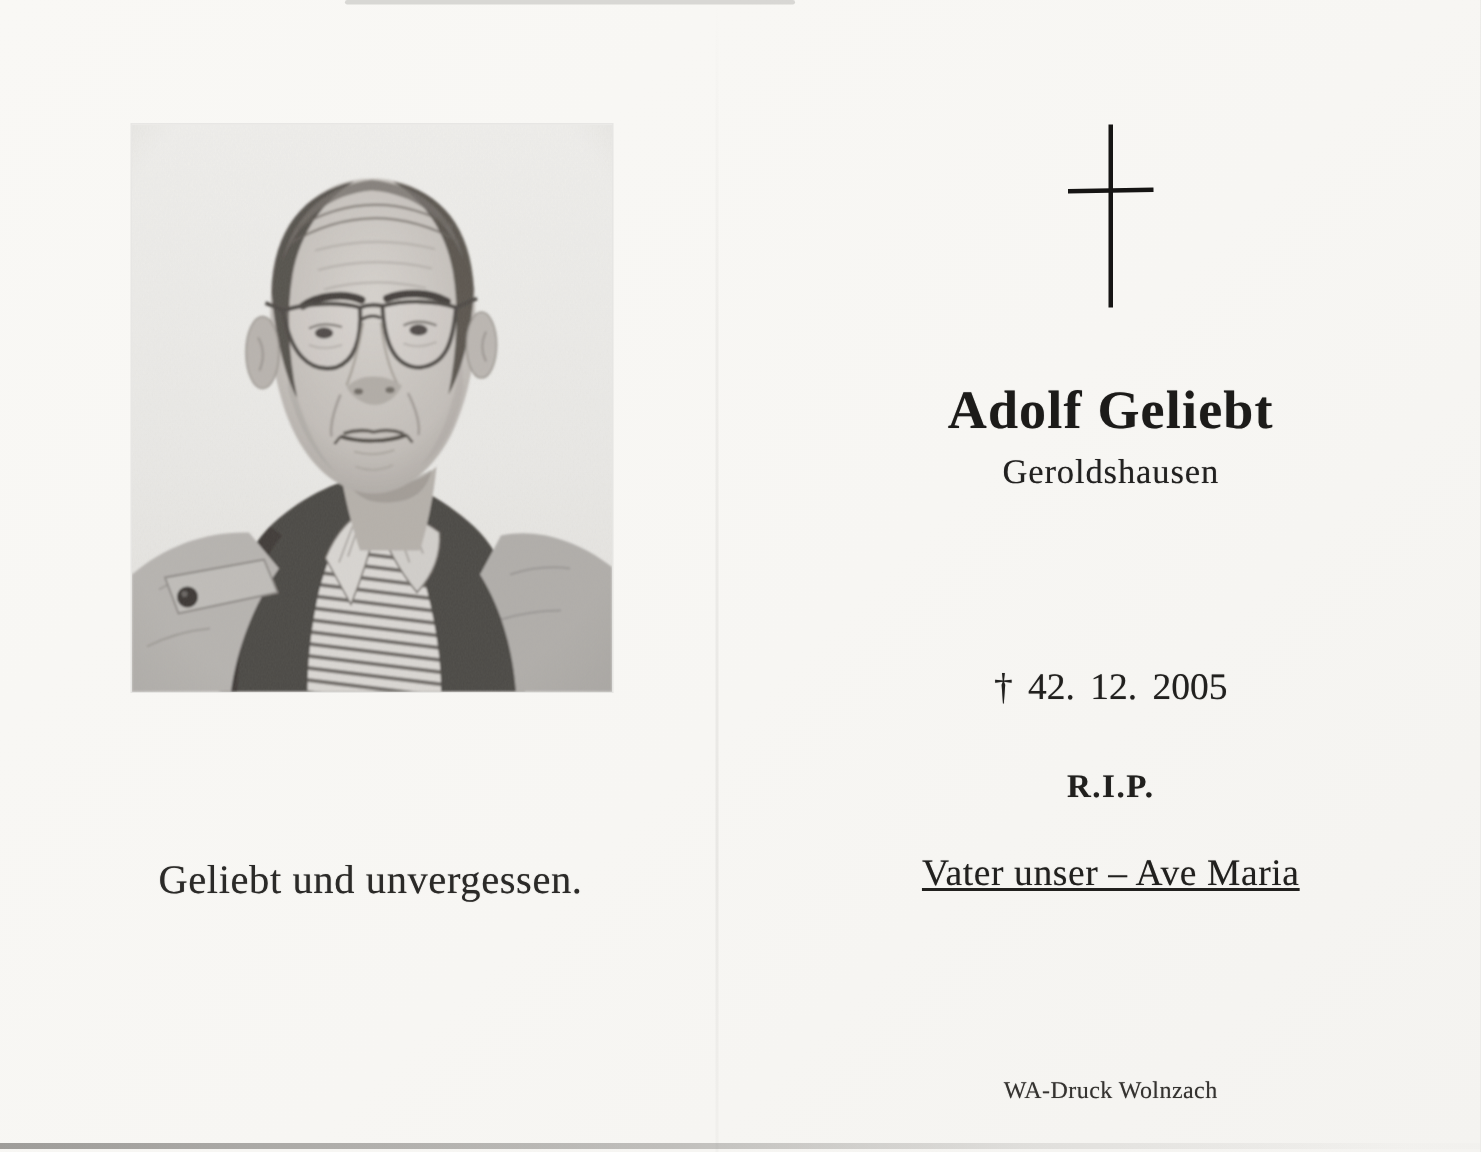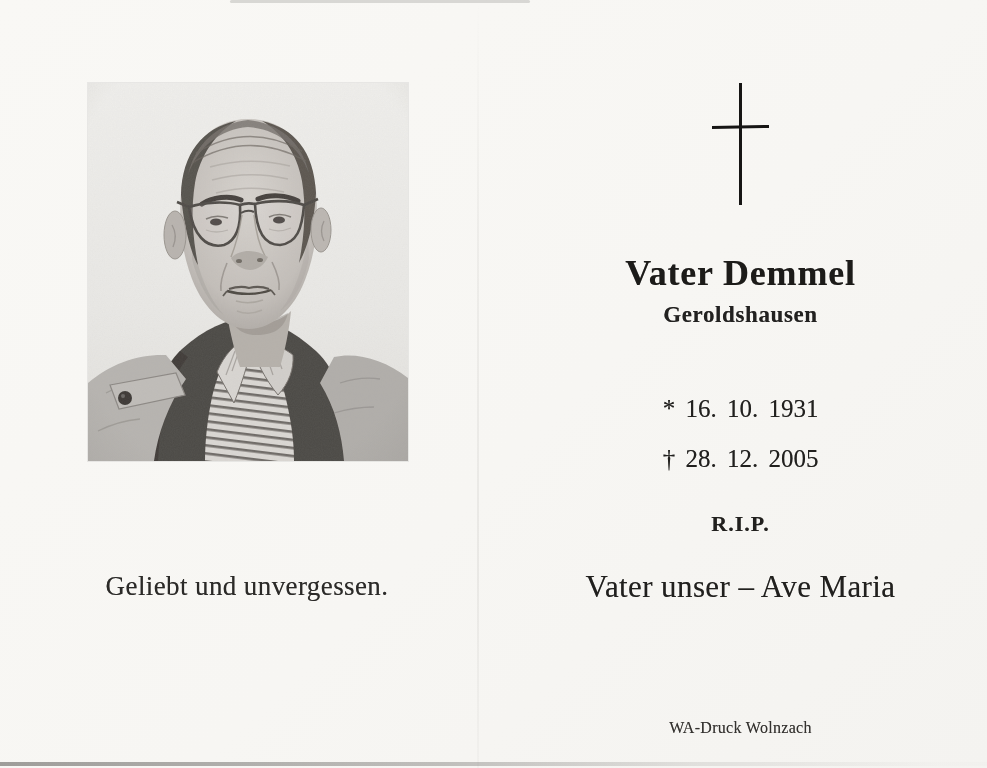--- a/index.html
+++ b/index.html
@@ -60,28 +60,28 @@
   .name {
     top: 252px;
     font-size: 36px;
     font-weight: bold;
     letter-spacing: 0.8px;
     color: #1c1b19;
   }
   .place {
     top: 302px;
     font-size: 23px;
-    font-weight: bold;
+    font-weight: normal;
     letter-spacing: 0.6px;
     color: #222120;
   }
   .birth { top: 395px; font-size: 25px; word-spacing: 4px; }
   .death { top: 445px; font-size: 25px; word-spacing: 4px; }
   .rip   { top: 511px; font-size: 22px; letter-spacing: 1px; font-weight: bold; }
-  .prayer{ top: 569px; font-size: 31px; letter-spacing: 0.4px; }
+  .prayer{ top: 569px; font-size: 25px; letter-spacing: 0.4px; text-decoration: underline; }
   .printer {
     top: 719px;
     font-size: 16px;
     letter-spacing: 0.3px;
     color: #34322f;
     text-align: center;
   }
   
   .fold-crease {
     position: absolute;
@@ -231,27 +231,26 @@
     <div class="caption">Geliebt und unvergessen.</div>
   </div>
 
   <div class="panel-right">
 
     <svg class="cross" width="62" height="126" viewBox="0 0 62 126">
       <line x1="28.5" y1="1" x2="28.5" y2="123" stroke="#161514" stroke-width="3"></line>
       <line x1="0" y1="45.5" x2="57" y2="44.5" stroke="#161514" stroke-width="3"></line>
     </svg>
 
-    <div class="rp-text name">Vater Demmel</div>
+    <div class="rp-text name">Adolf Geliebt</div>
 
     <div class="rp-text place">Geroldshausen</div>
 
-    <div class="rp-text birth">* 16. 10. 1931</div>
-
-    <div class="rp-text death">† 28. 12. 2005</div>
+
+    <div class="rp-text death">† 42. 12. 2005</div>
 
     <div class="rp-text rip">R.I.P.</div>
 
     <div class="rp-text prayer">Vater unser – Ave Maria</div>
 
     <div class="rp-text printer">WA-Druck Wolnzach</div>
   </div>
 
   <div class="fold-crease"></div>
   <div class="scan-edge-top"></div>

